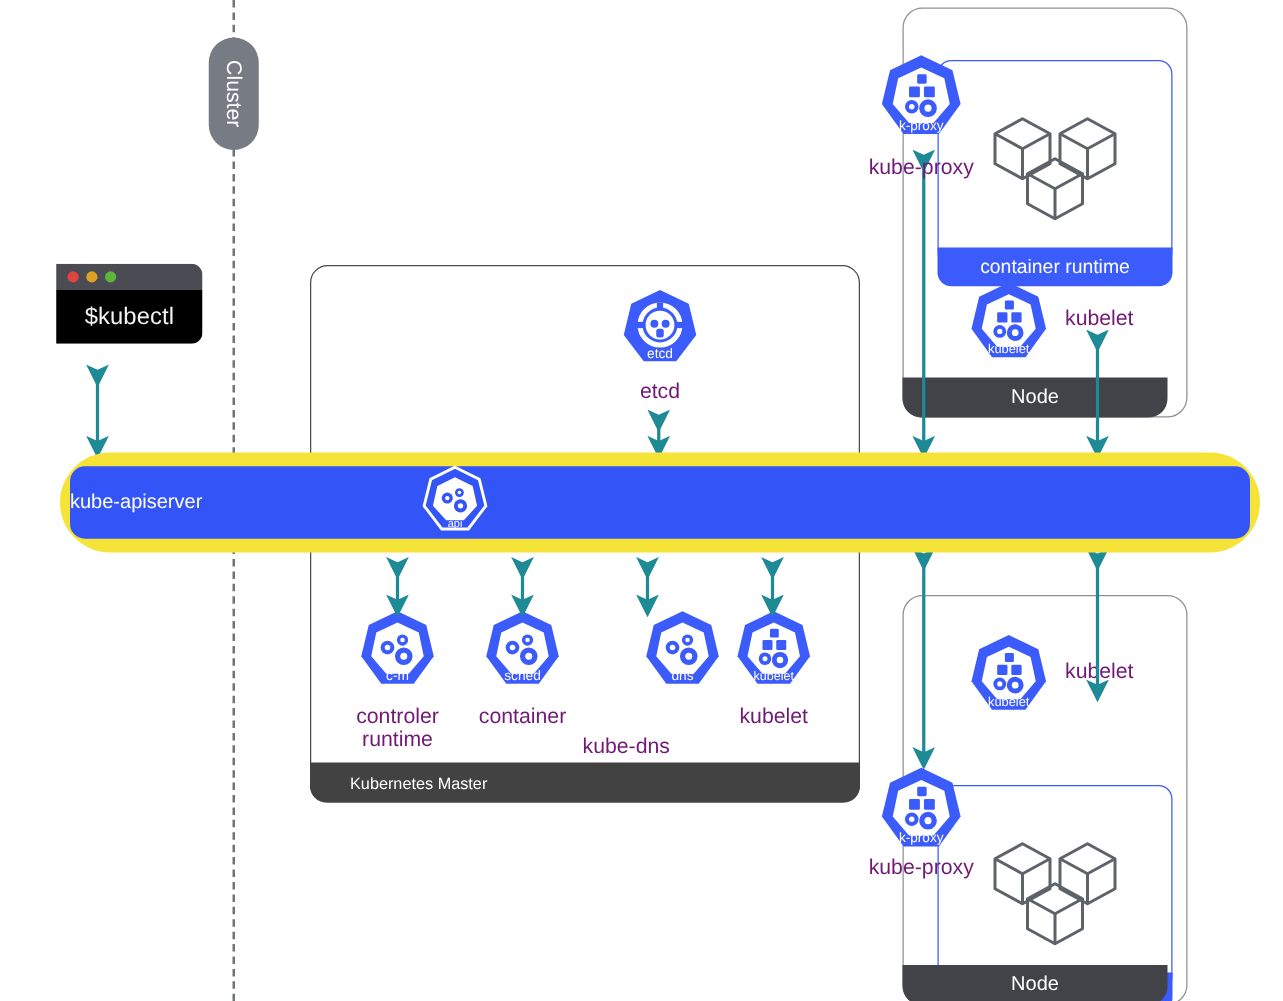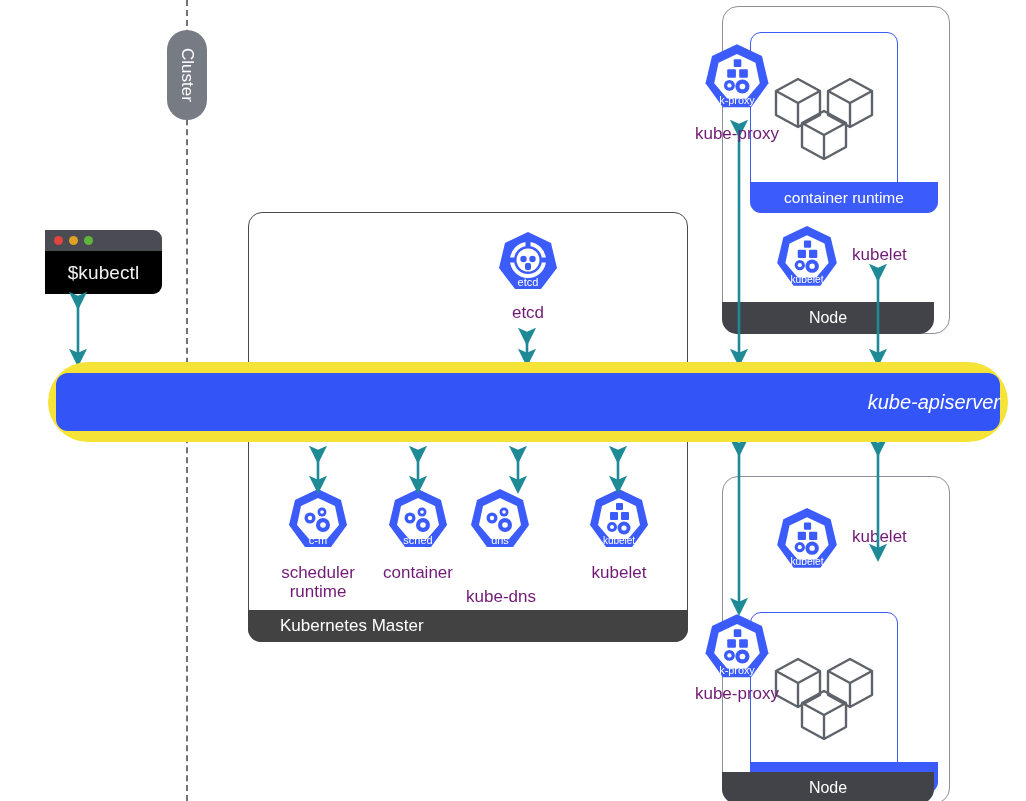--- a/index.html
+++ b/index.html
@@ -4,67 +4,67 @@
 <style>
   html,body{margin:0;padding:0;background:#ffffff;}
   body{
     width:1026px;height:801px;position:relative;overflow:hidden;
     font-family:"Liberation Sans","DejaVu Sans",sans-serif;
     color:#222222;
   }
   .abs{position:absolute;}
 
   
-  #terminal{left:20px;top:230px;width:117px;height:64px;border-radius:9px;overflow:hidden;
+  #terminal{left:20px;top:211px;width:117px;height:64px;border-radius:9px;overflow:hidden;
             box-shadow:0 0 0 0 transparent;padding-left:25px;}
   #terminal .tbar{height:21px;background:#4b4b53;display:flex;align-items:center;gap:6px;padding-left:9px;}
   #terminal .dot{width:9px;height:9px;border-radius:50%;}
   #terminal .dot.r{background:#e0443e;}
   #terminal .dot.y{background:#dea123;}
   #terminal .dot.g{background:#5fb53c;}
   #terminal .tbody{height:43px;background:#000000;display:flex;align-items:center;justify-content:center;}
   #terminal .tbody span{color:#f2f2f2;font-size:19px;letter-spacing:.1px;}
 
   
   #cluster-line{left:186px;top:0;width:0;height:801px;border-left:2px dashed #6f747c;}
   #cluster-pill{left:167px;top:30px;width:40px;height:90px;background:#767b84;border-radius:20px;
                 display:flex;align-items:center;justify-content:center;}
   #cluster-pill span{color:#ffffff;font-size:17px;transform:rotate(90deg);white-space:nowrap;}
 
   
   #master{left:248px;top:212px;width:440px;height:430px;}
   #master .card{position:absolute;inset:0;border:1.6px solid #4a4a4a;border-radius:14px;background:#ffffff;}
   #master .footer{position:absolute;left:0;right:0;bottom:0;height:32px;background:#424242;
                   border-radius:0 0 13px 13px;display:flex;align-items:center;padding-left:32px;}
-  #master .footer span{color:#ffffff;font-size:17px;}
+  #master .footer span{color:#ffffff;font-size:13px;}
 
   
   .node{position:absolute;width:228px;height:328px;}
   .node .card{position:absolute;inset:0;border:1.6px solid #8d9096;border-radius:16px;background:#ffffff;}
   .node .footer{position:absolute;left:0;right:16px;bottom:0;height:32px;background:#414348;
                 border-radius:0 0 15px 15px;display:flex;align-items:center;justify-content:center;}
   .node .footer span{color:#ffffff;font-size:16px;}
   #node-top{left:722px;top:6px;}
   #node-bottom{left:722px;top:476px;}
 
   
-  .runtime{position:absolute;width:148px;height:165px;}
+  .runtime{position:absolute;width:188px;height:165px;margin-top:16px;}
   .runtime .box{position:absolute;left:0;right:0;top:0;bottom:0;border:1.6px solid #3b5bfb;border-radius:11px;}
   .runtime .bar{position:absolute;left:0;width:188px;height:31px;background:#3b5bfb;
                 display:flex;align-items:center;justify-content:center;}
   .runtime .bar span{color:#ffffff;font-size:15.5px;}
   .runtime.down .bar{bottom:-16px;border-radius:0 0 11px 11px;}
   .runtime.up   .bar{top:-16px;border-radius:11px 11px 0 0;}
   .cubes{position:absolute;left:0;right:0;top:0;bottom:0;display:flex;align-items:center;justify-content:center;}
 
   
   #apiserver{left:48px;top:362px;width:960px;height:80px;background:#f5e337;border-radius:40px;}
   #apiserver .inner{position:absolute;left:8px;top:11px;right:8px;bottom:11px;background:#3355f8;
                     border-radius:12px;display:flex;align-items:center;}
-  #apiserver .title{position:absolute;left:0;right:0;text-align:right;color:#ffffff;font-size:20px;font-style:italic;}
+  #apiserver .title{position:absolute;left:0;right:0;text-align:left;color:#ffffff;font-size:16px;}
 
   
   .lbl{position:absolute;font-size:17px;color:#701a75;white-space:nowrap;text-align:center;line-height:1.12;}
 
   
   .arrow{position:absolute;}
   svg{display:block;overflow:visible;}
 </style>
 </head>
 <body>
@@ -121,42 +121,42 @@
         <circle cx="26" cy="31" r="2.2" fill="#ffffff"></circle>
       <circle cx="38" cy="25" r="4.5"></circle>
         <circle cx="38" cy="25" r="1.8" fill="#ffffff"></circle>
       <circle cx="39" cy="38" r="7"></circle>
         <circle cx="39" cy="38" r="2.8" fill="#ffffff"></circle>
     </g>
     <text x="34" y="57" text-anchor="middle" fill="#ffffff" font-size="11" font-family="Liberation Sans, sans-serif">c-m</text>
   </svg>
 </div>
 <div class="lbl" style="left:258px;top:563px;width:120px;">
-  <div>scheduler</div>
+  <div>controler</div>
   <div>runtime</div>
 </div>
 
 <div class="abs" style="left:384px;top:487px;width:68px;height:70px;">
   <svg width="68" height="70" viewBox="0 0 68 70">
     <polygon points="34,2 57,13 63,38 47,60 21,60 5,38 11,13" fill="#3b5bfb"></polygon>
     <polygon points="34,11 51,19 55,38 43,52 25,52 13,38 17,19" fill="#ffffff"></polygon>
     <g fill="#3b5bfb">
       <circle cx="26" cy="31" r="5.5"></circle>
         <circle cx="26" cy="31" r="2.2" fill="#ffffff"></circle>
       <circle cx="38" cy="25" r="4.5"></circle>
         <circle cx="38" cy="25" r="1.8" fill="#ffffff"></circle>
       <circle cx="39" cy="38" r="7"></circle>
         <circle cx="39" cy="38" r="2.8" fill="#ffffff"></circle>
     </g>
     <text x="34" y="57" text-anchor="middle" fill="#ffffff" font-size="11" font-family="Liberation Sans, sans-serif">sched</text>
   </svg>
 </div>
 <div class="lbl" style="left:358px;top:563px;width:120px;">container</div>
 
-<div class="abs" style="left:466px;top:487px;width:68px;height:70px;text-align:right;">
+<div class="abs" style="left:512px;top:487px;width:68px;height:70px;text-align:right;">
   <svg width="68" height="70" viewBox="0 0 68 70">
     <polygon points="34,2 57,13 63,38 47,60 21,60 5,38 11,13" fill="#3b5bfb"></polygon>
     <polygon points="34,11 51,19 55,38 43,52 25,52 13,38 17,19" fill="#ffffff"></polygon>
     <g fill="#3b5bfb">
       <circle cx="26" cy="31" r="5.5"></circle>
         <circle cx="26" cy="31" r="2.2" fill="#ffffff"></circle>
       <circle cx="38" cy="25" r="4.5"></circle>
         <circle cx="38" cy="25" r="1.8" fill="#ffffff"></circle>
       <circle cx="39" cy="38" r="7"></circle>
         <circle cx="39" cy="38" r="2.8" fill="#ffffff"></circle>
@@ -332,15 +332,30 @@
     <line x1="739" y1="128" x2="739" y2="357"></line>
     <line x1="878" y1="272" x2="878" y2="357"></line>
 
     <line x1="739" y1="447" x2="739" y2="606"></line>
     <line x1="878" y1="447" x2="878" y2="552"></line>
   </g>
 </svg>
 
 <div class="abs" id="apiserver" style="z-index:3;">
   <div class="inner">
+    <div style="position:absolute;left:278px;top:50%;transform:translateY(-50%);width:60px;height:62px;">
+      <svg width="60" height="62" viewBox="0 0 68 70">
+        <polygon points="34,3 56,14 62,38 46,59 22,59 6,38 12,14" fill="none" stroke="#ffffff" stroke-width="2.6"></polygon>
+        <polygon points="34,12 50,20 54,38 42,51 26,51 14,38 18,20" fill="#ffffff"></polygon>
+        <g fill="#3355f8">
+          <circle cx="27" cy="31" r="5"></circle>
+            <circle cx="27" cy="31" r="2" fill="#ffffff"></circle>
+          <circle cx="38" cy="26" r="4"></circle>
+            <circle cx="38" cy="26" r="1.6" fill="#ffffff"></circle>
+          <circle cx="39" cy="38" r="6"></circle>
+            <circle cx="39" cy="38" r="2.4" fill="#ffffff"></circle>
+        </g>
+        <text x="34" y="57" text-anchor="middle" fill="#ffffff" font-size="10" font-family="Liberation Sans, sans-serif">api</text>
+      </svg>
+    </div>
     <div class="title">kube-apiserver</div>
   </div>
 </div>
 
 </body></html>

